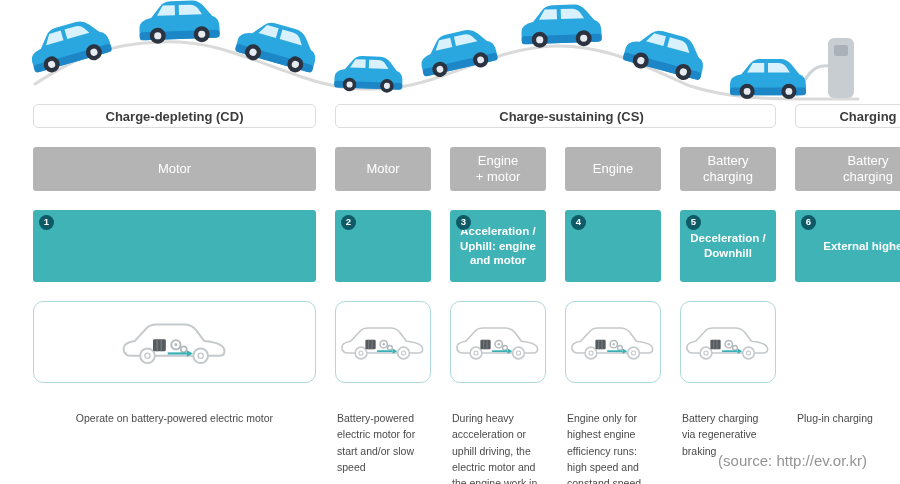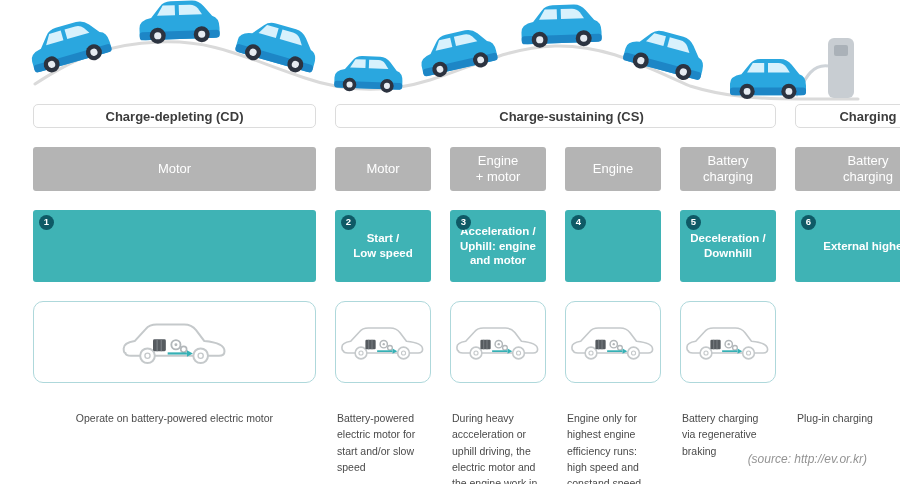--- a/index.html
+++ b/index.html
@@ -28,21 +28,21 @@
     background:#0e5a66;color:#fff;font-size:9.5px;font-weight:bold;
     display:flex;align-items:center;justify-content:center;}
 
   .carbox{border:1.5px solid #aed8db;border-radius:10px;background:#fff;
     display:flex;align-items:center;justify-content:center;}
   .carbox.empty{border:none;}
 
   .desc{font-size:10.5px;color:#4a4a4a;line-height:1.55;padding:8px 6px 0 2px;text-align:left;}
   .desc.center{text-align:center;padding:8px 10px 0 10px;}
 
-  .source{position:absolute;right:33px;top:452px;font-size:12px;color:#939393;font-style:italic;}
+  .source{position:absolute;right:33px;top:452px;font-size:15px;color:#939393;}
 </style>
 </head>
 <body>
 
 <div class="page">
 
   <svg class="hero" width="900" height="102" viewBox="0 0 900 102" aria-hidden="true">
     <defs>
       <g id="car">
         <path d="M-40,-8 L-40,-16 Q-40,-24 -28,-26 L-19,-37 Q-15,-42 -8,-42 L13,-42 Q20,-42 25,-36 L33,-26 Q40,-24 40,-14 L40,-8 Q40,-4 34,-4 L-34,-4 Q-40,-4 -40,-8 Z" fill="#2aa7df"></path>
@@ -104,22 +104,20 @@
 charging</div>
     <div class="mode">Battery
 charging</div>
 
     <div class="phase">
       <span class="badge">1</span>
       <span></span>
     </div>
     <div class="phase">
       <span class="badge">2</span>
-      <span>Start /
-Low speed</span>
     </div>
     <div class="phase">
       <span class="badge">3</span>
       <span>Acceleration /
 Uphill: engine
 and motor</span>
     </div>
     <div class="phase">
       <span class="badge">4</span>
     </div>

